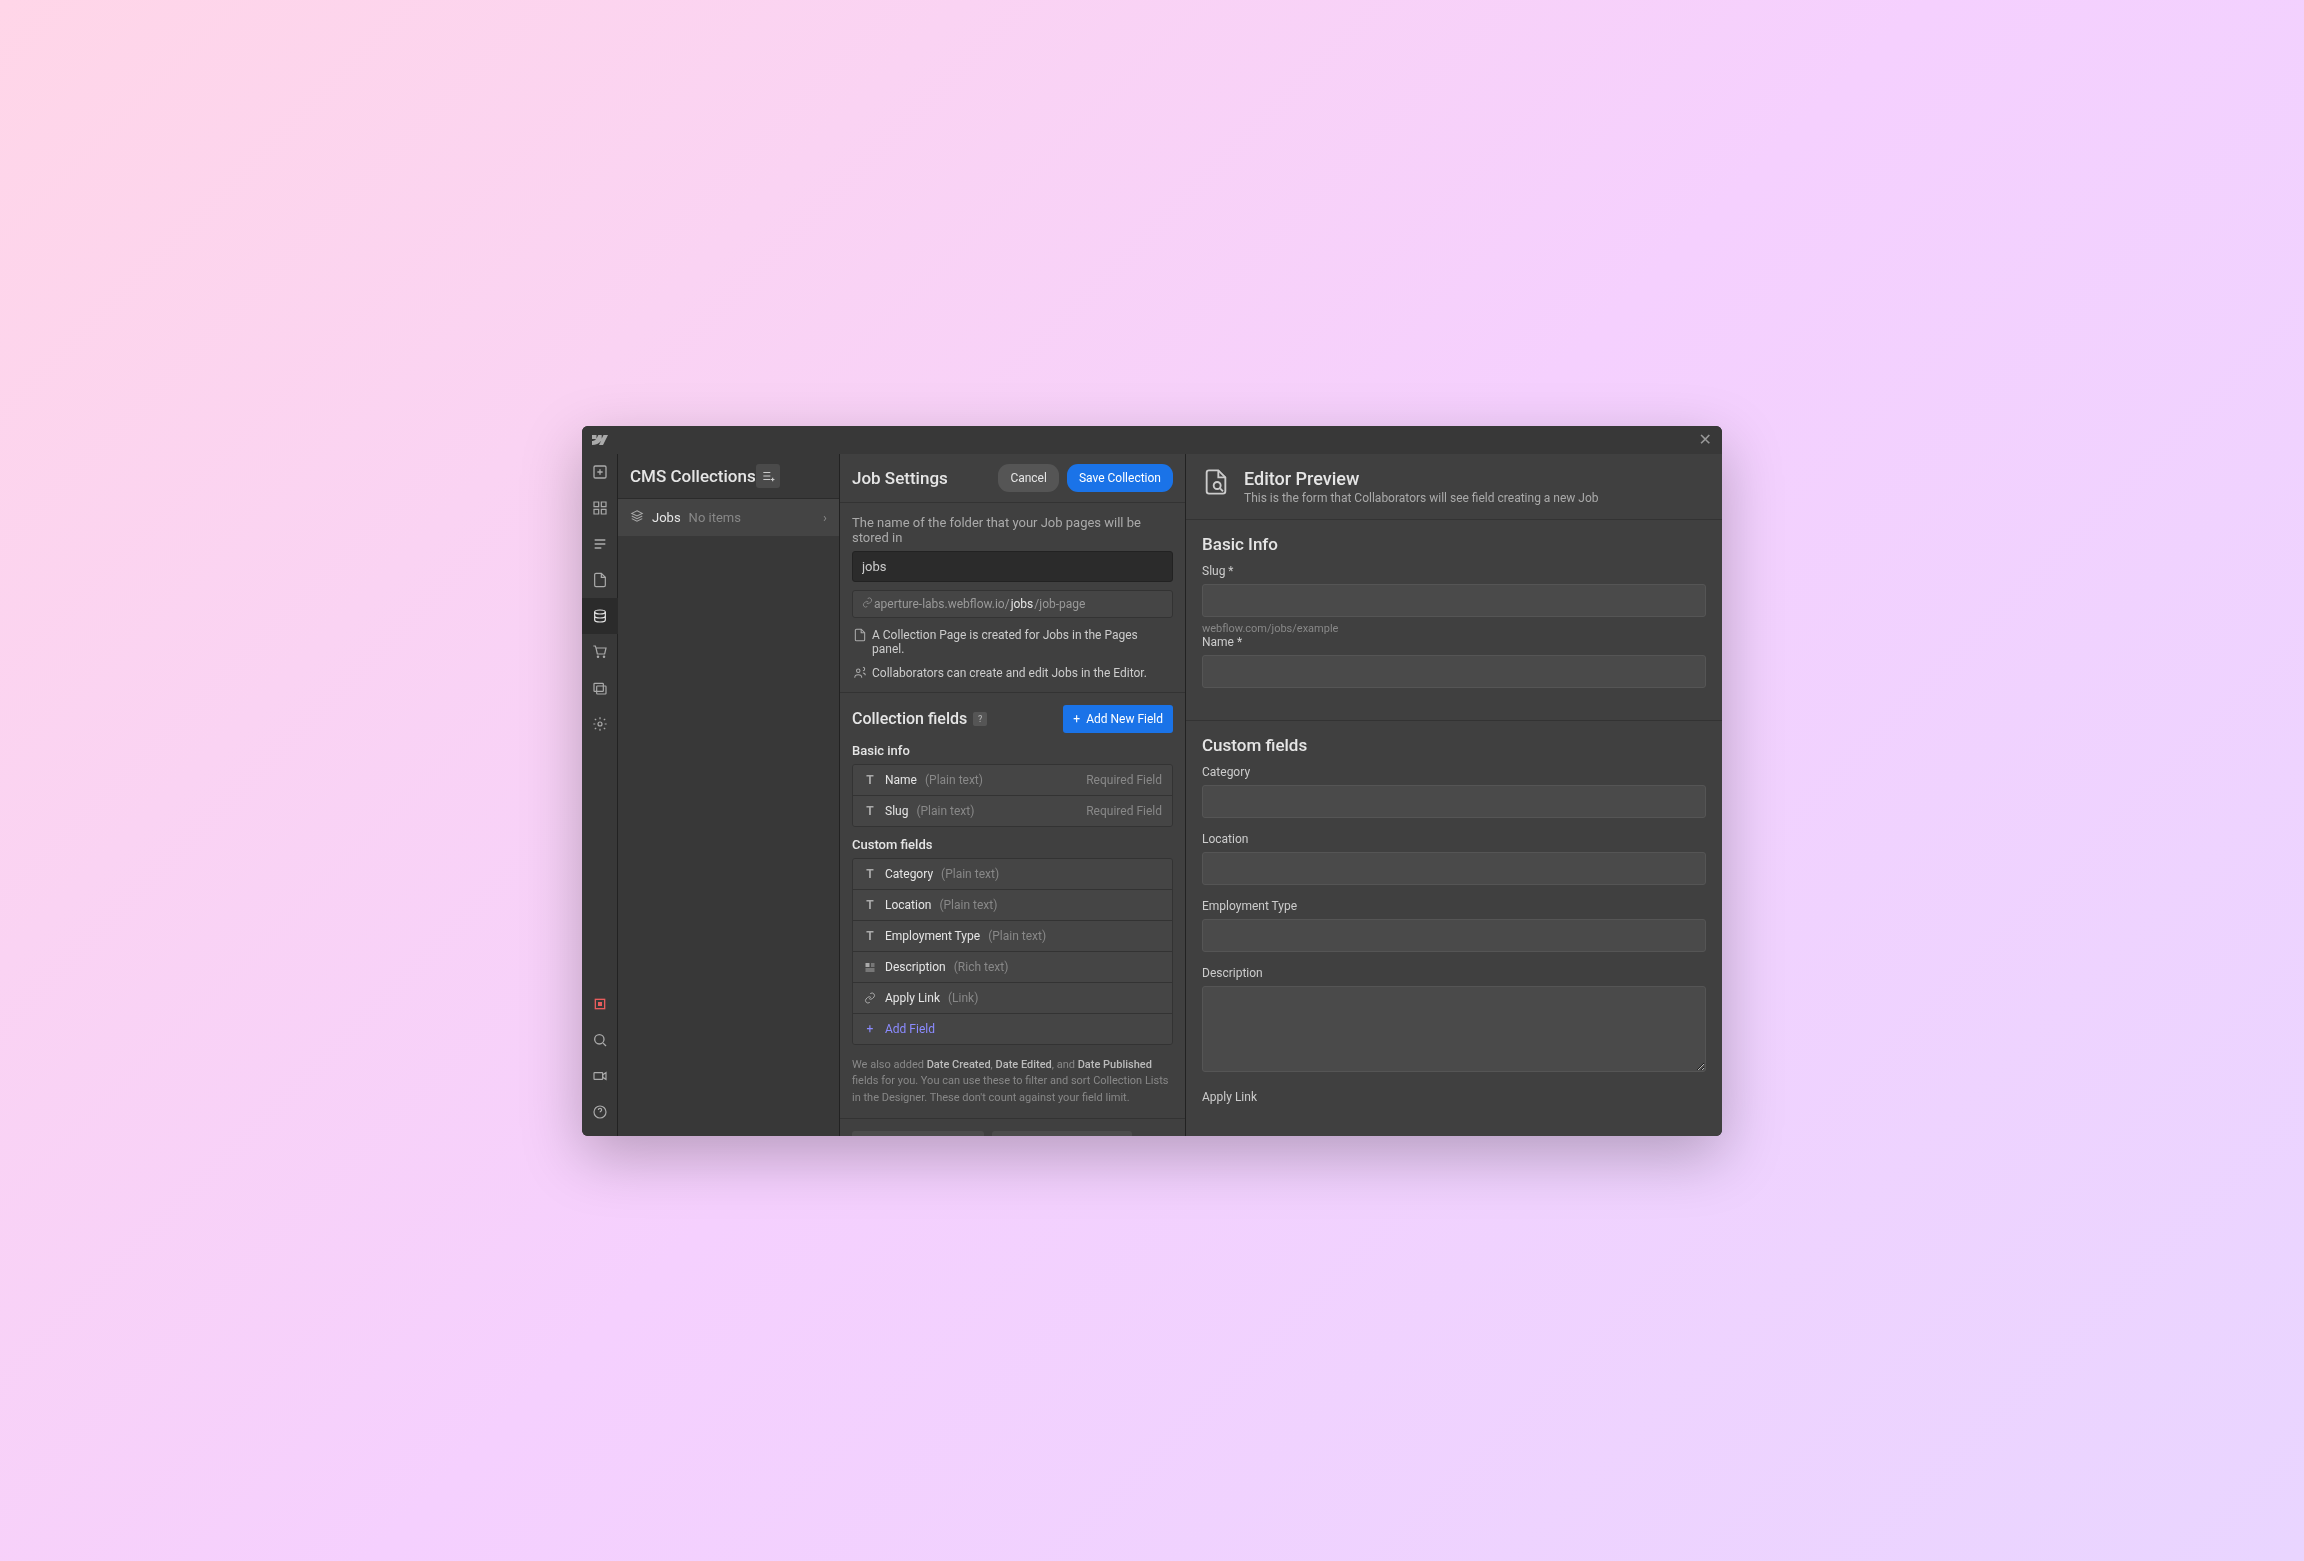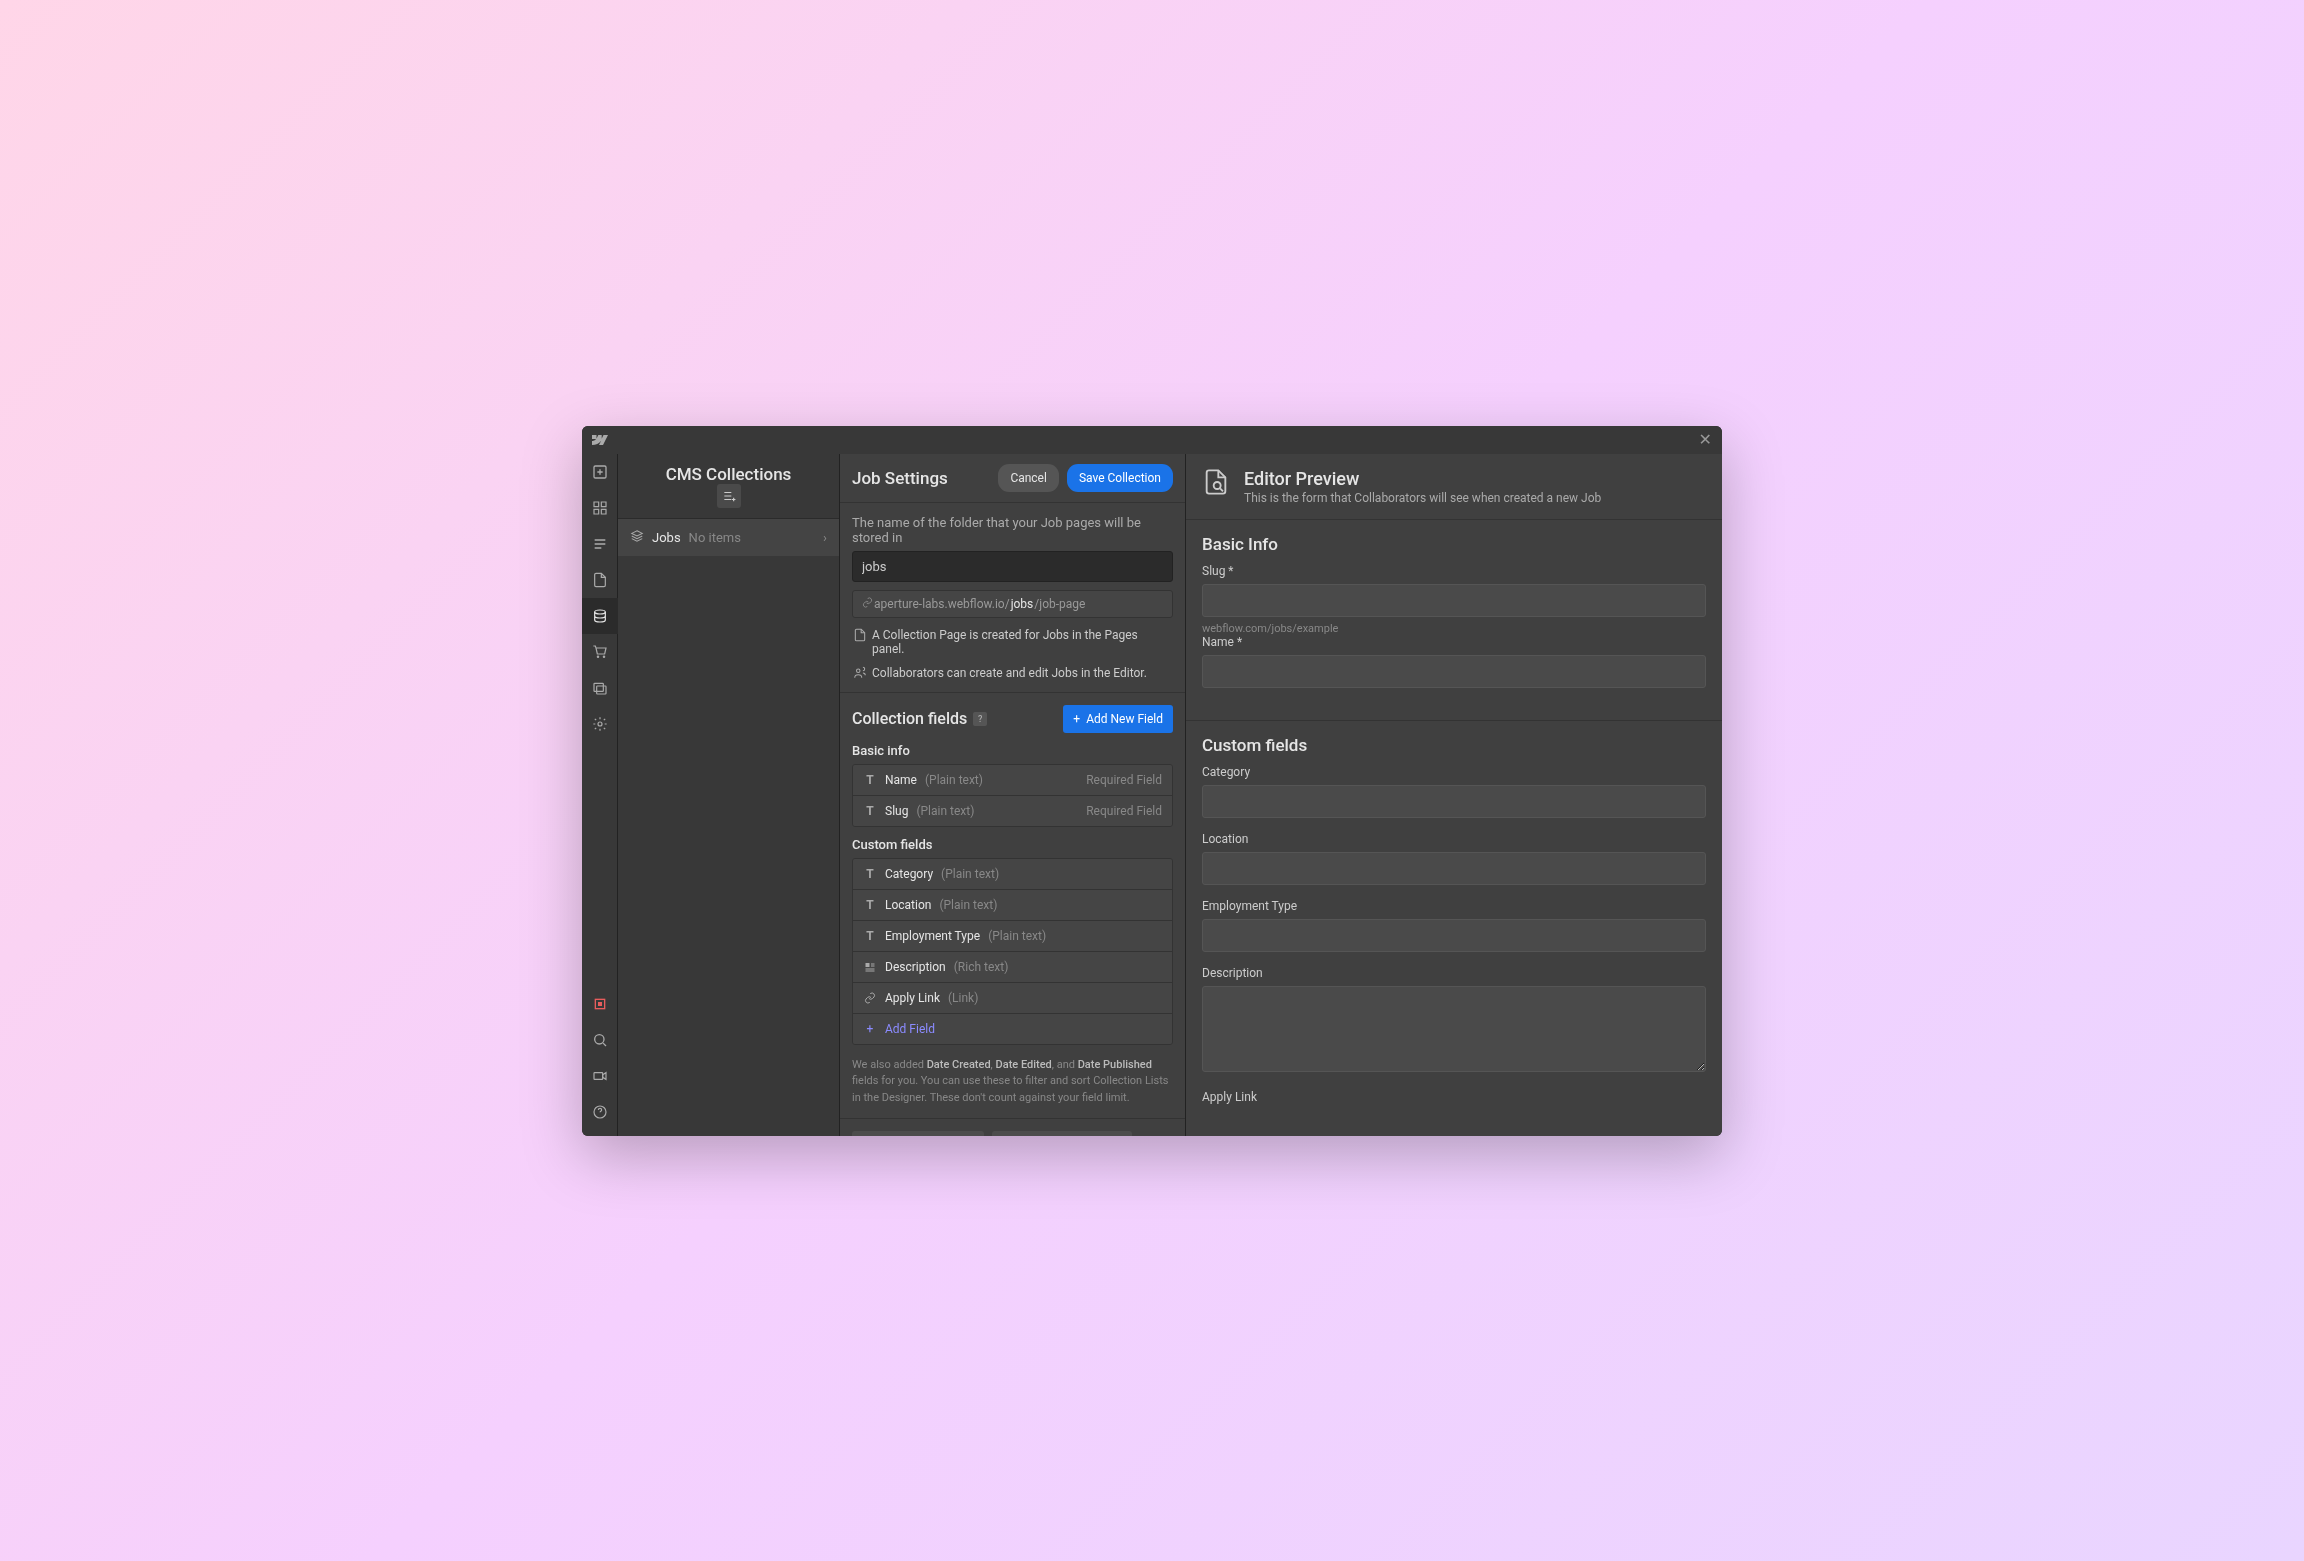--- a/index.html
+++ b/index.html
@@ -58,21 +58,20 @@
   .col-collections {
     width: 222px;
     background: #383838;
     border-right: 1px solid #222;
     display:flex; flex-direction:column;
   }
   .col-collections .header {
     display:flex; align-items:center; justify-content:flex-start;
     padding: 10px 12px;
     border-bottom:1px solid #2b2b2b;
-    flex-direction:column;
   }
   .col-collections .header h2 { color:#e5e5e5; font-size:17px; font-weight:500; }
   .icon-btn-sm {
     width:24px;height:24px;background:#4a4a4a;border-radius:3px;
     display:flex;align-items:center;justify-content:center;color:#ccc;
   }
   .coll-item {
     display:flex;align-items:center;gap:8px;
     padding:10px 12px;color:#e5e5e5;font-size:13px;
     background:#444;
@@ -393,21 +392,21 @@
         <span class="big-icon">
           <svg width="28" height="28" viewBox="0 0 24 24" fill="none" stroke="currentColor" stroke-width="1.6">
               <path d="M14 2H6a2 2 0 00-2 2v16a2 2 0 002 2h12a2 2 0 002-2V8l-6-6z"></path>
               <path d="M14 2v6h6"></path>
               <circle cx="13" cy="15" r="3"></circle>
               <path d="M15.5 17.5L18 20"></path>
             </svg>
         </span>
         <div>
           <h2>Editor Preview</h2>
-          <p>This is the form that Collaborators will see when created a new Job</p>
+          <p>This is the form that Collaborators will see field creating a new Job</p>
         </div>
       </div>
       <div class="preview-section">
         <h3>Basic Info</h3>
         <div class="form-field" style="margin-bottom:0;">
           <label>Slug *</label>
           <input class="p-input" style="">
           <div class="hint">webflow.com/jobs/example</div>
         </div>
         <div class="form-field">

